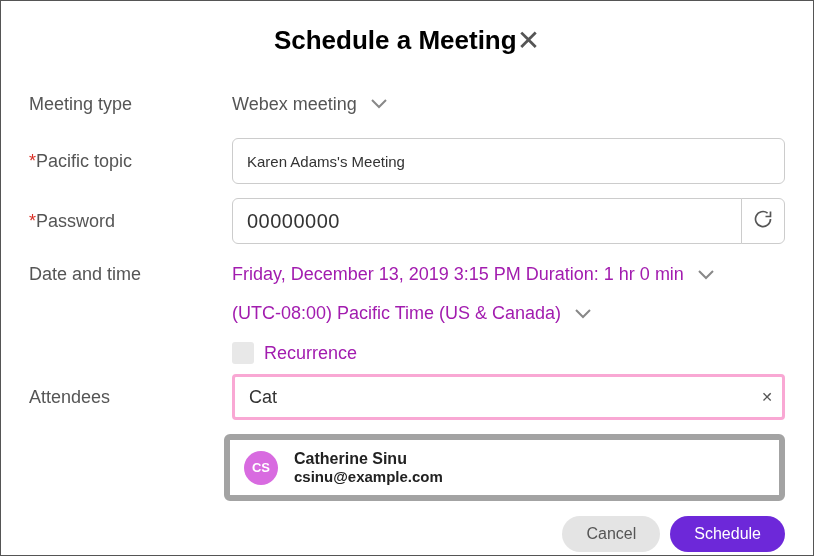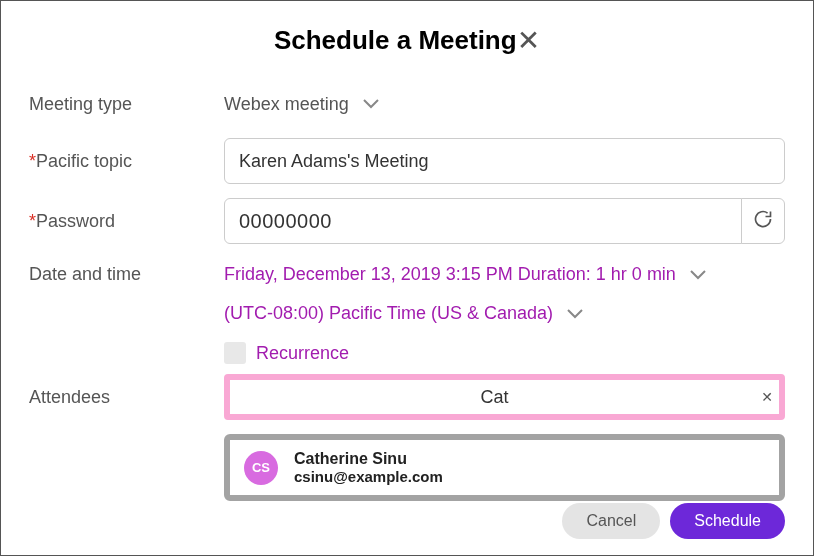--- a/index.html
+++ b/index.html
@@ -34,20 +34,21 @@
       font-weight: 300;
       color: #555;
       cursor: pointer;
       line-height: 1;
     }
     .form-row {
       display: flex;
       align-items: center;
       margin-bottom: 14px;
       min-height: 40px;
+      gap: 8px;
     }
     .form-row.top { align-items: flex-start; padding-top: 6px; }
     .label {
       width: 195px;
       flex-shrink: 0;
       font-size: 18px;
       color: #555;
     }
     .required::before {
       content: "*";
@@ -68,21 +69,21 @@
       display: inline-block;
       margin-left: 14px;
     }
     .chevron svg { display: block; }
     .text-input {
       width: 100%;
       height: 46px;
       border: 1px solid #ccc;
       border-radius: 6px;
       padding: 0 14px;
-      font-size: 18px;
+      font-size: 15px;
       color: #333;
     }
     .password-row { display: flex; gap: 0; }
     .password-row .text-input {
       border-top-right-radius: 0; border-bottom-right-radius: 0;
       font-size: 20px;
       letter-spacing: 0.5px;
     }
     .regen-btn {
       width: 48px;
@@ -107,27 +108,26 @@
     .checkbox {
       width: 22px; height: 22px;
       background: #e8e8e8;
       border-radius: 3px;
       margin-right: 10px;
       display: inline-block;
     }
     .attendee-input {
       width: 100%;
       height: 46px;
-      border: 6px solid #f9a8d4;
+      border: 3px solid #f9a8d4;
       border-radius: 4px;
       padding: 0 34px 0 14px;
       font-size: 18px;
       color: #333;
       position: relative;
-      text-align: center;
     }
     .attendee-wrap { position: relative; }
     .attendee-wrap .clear {
       position: absolute;
       right: 12px; top: 50%; transform: translateY(-50%);
       font-size: 14px; color: #555;
       cursor: pointer;
     }
     .suggest {
       margin-left: 195px;
@@ -146,21 +146,21 @@
       font-size: 13px;
       font-weight: 600;
       display: flex; align-items: center; justify-content: center;
       margin-right: 16px;
     }
     .suggest .name { font-weight: 700; font-size: 16px; color:#222; }
     .suggest .email { font-weight: 700; font-size: 15px; color:#222; }
     .footer {
       position: absolute;
       right: 28px;
-      bottom: 16px;
+      bottom: 3px;
       display: flex;
       gap: 10px;
       align-items: center;
     }
     .btn {
       height: 36px;
       padding: 0 24px;
       border-radius: 18px;
       font-size: 16px;
       border: none;

